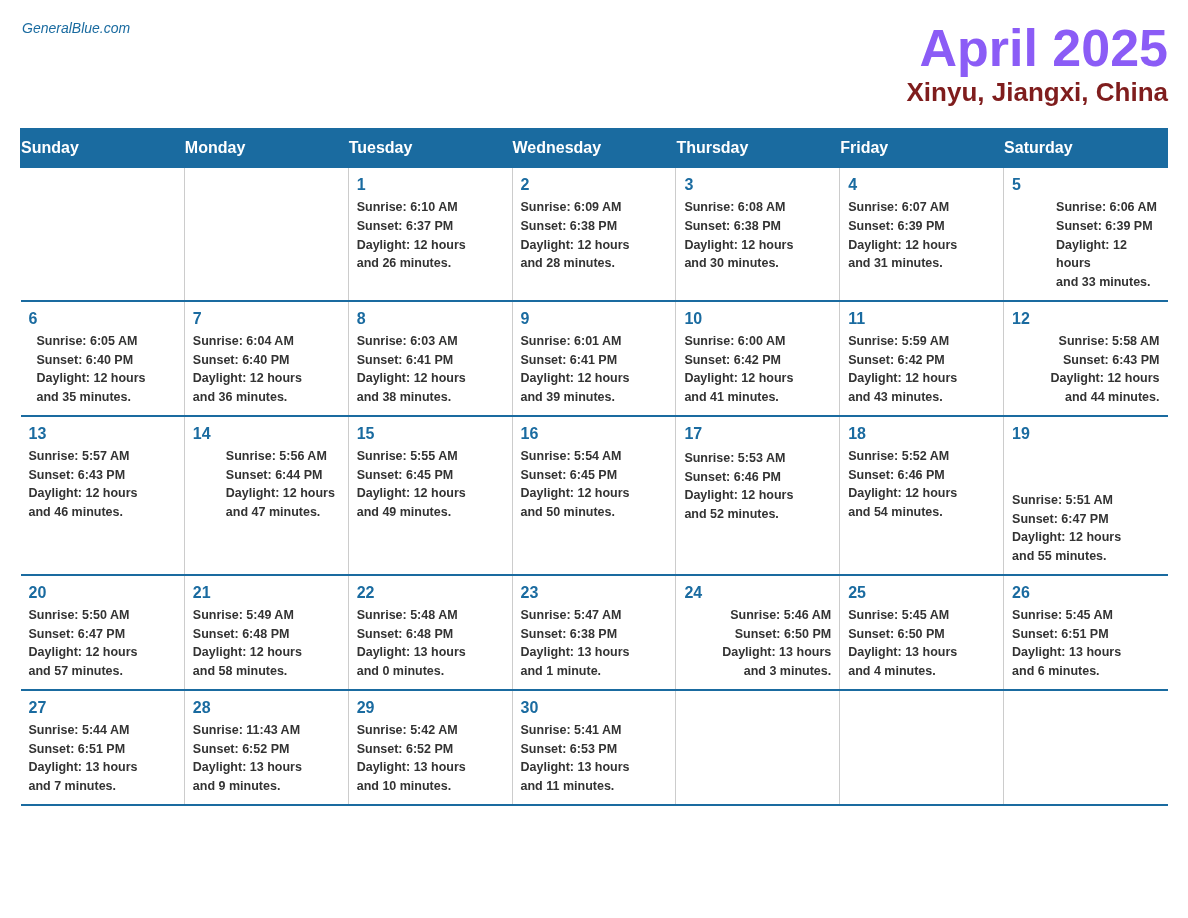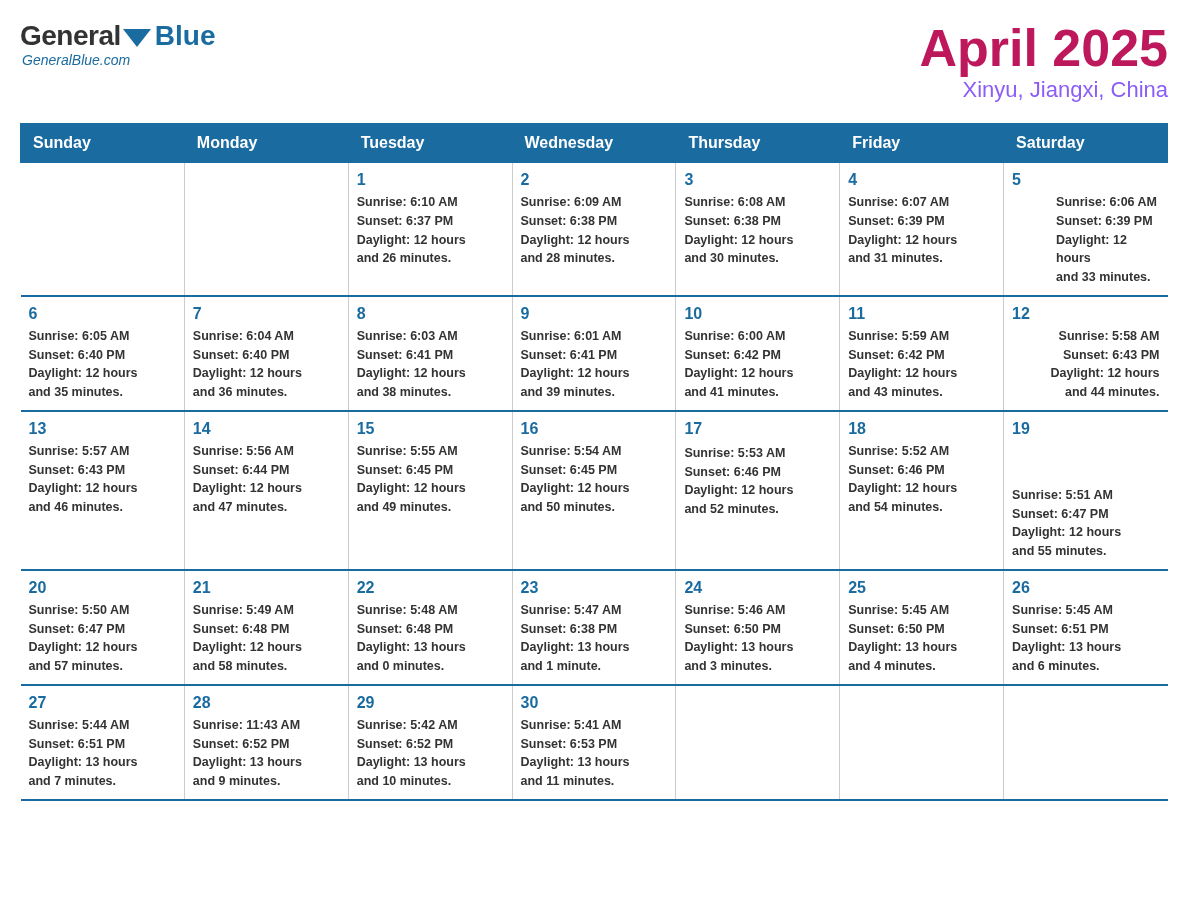--- a/index.html
+++ b/index.html
@@ -52,39 +52,39 @@
       color: #1a6ba0;
       margin-left: 2px;
       font-style: italic;
     }
     .title-block {
       text-align: right;
     }
     .title-block h1 {
       font-size: 52px;
       font-weight: bold;
-      color: #be185d;
+      color: #8b5cf6;
       line-height: 1.1;
     }
     .title-block h2 {
-      font-size: 22px;
-      font-weight: normal;
-      color: #8b5cf6;
+      font-size: 26px;
+      font-weight: bold;
+      color: #7f1d1d;
     }
     table {
       width: 100%;
       border-collapse: collapse;
       table-layout: fixed;
     }
     thead tr th {
       background: #1a6ba0;
       color: #fff;
       font-size: 16px;
       font-weight: bold;
-      padding: 10px 12px;
+      padding: 10px 0;
       text-align: left;
       border: 1px solid #1a6ba0;
     }
     tbody tr {
       border-bottom: 2px solid #1a6ba0;
     }
     tbody tr td {
       vertical-align: top;
       padding: 8px;
       font-size: 13px;
@@ -110,25 +110,20 @@
     }
     .empty-cell {
       background: #fff;
     }
   </style>
 </head>
 <body>
 
 <div class="header">
   <div class="logo">
-    <div class="logo-top">
-      <span class="logo-general">General</span>
-      <div class="logo-triangle"></div>
-      <span class="logo-blue">Blue</span>
-    </div>
     <span class="logo-bottom">GeneralBlue.com</span>
   </div>
   <div class="title-block">
     <h1>April 2025</h1>
     <h2>Xinyu, Jiangxi, China</h2>
   </div>
 </div>
 
 <table>
   <thead>
@@ -178,21 +173,21 @@
           <span class="day-number">5</span>
           <div class="day-info" style="white-space: pre-line; margin-left: 44px;">Sunrise: 6:06 AM
 Sunset: 6:39 PM
 Daylight: 12 hours
 and 33 minutes.</div>
         </td>
       </tr>
       <tr>
         <td>
           <span class="day-number">6</span>
-          <div class="day-info" style="white-space: pre-line;">Sunrise: 6:05 AM
+          <div class="day-info" style="white-space: pre-line; margin-left: 8px;">Sunrise: 6:05 AM
 Sunset: 6:40 PM
 Daylight: 12 hours
 and 35 minutes.</div>
         </td>
         <td>
           <span class="day-number">7</span>
           <div class="day-info" style="white-space: pre-line;">Sunrise: 6:04 AM
 Sunset: 6:40 PM
 Daylight: 12 hours
 and 36 minutes.</div>
@@ -236,21 +231,21 @@
       <tr>
         <td>
           <span class="day-number">13</span>
           <div class="day-info" style="white-space: pre-line;">Sunrise: 5:57 AM
 Sunset: 6:43 PM
 Daylight: 12 hours
 and 46 minutes.</div>
         </td>
         <td>
           <span class="day-number">14</span>
-          <div class="day-info" style="white-space: pre-line;">Sunrise: 5:56 AM
+          <div class="day-info" style="white-space: pre-line; margin-left: 33px;">Sunrise: 5:56 AM
 Sunset: 6:44 PM
 Daylight: 12 hours
 and 47 minutes.</div>
         </td>
         <td>
           <span class="day-number">15</span>
           <div class="day-info" style="white-space: pre-line;">Sunrise: 5:55 AM
 Sunset: 6:45 PM
 Daylight: 12 hours
 and 49 minutes.</div>
@@ -308,21 +303,21 @@
         </td>
         <td>
           <span class="day-number">23</span>
           <div class="day-info" style="white-space: pre-line;">Sunrise: 5:47 AM
 Sunset: 6:38 PM
 Daylight: 13 hours
 and 1 minute.</div>
         </td>
         <td>
           <span class="day-number">24</span>
-          <div class="day-info" style="white-space: pre-line;">Sunrise: 5:46 AM
+          <div class="day-info" style="white-space: pre-line; text-align: right;">Sunrise: 5:46 AM
 Sunset: 6:50 PM
 Daylight: 13 hours
 and 3 minutes.</div>
         </td>
         <td>
           <span class="day-number">25</span>
           <div class="day-info" style="white-space: pre-line;">Sunrise: 5:45 AM
 Sunset: 6:50 PM
 Daylight: 13 hours
 and 4 minutes.</div>

